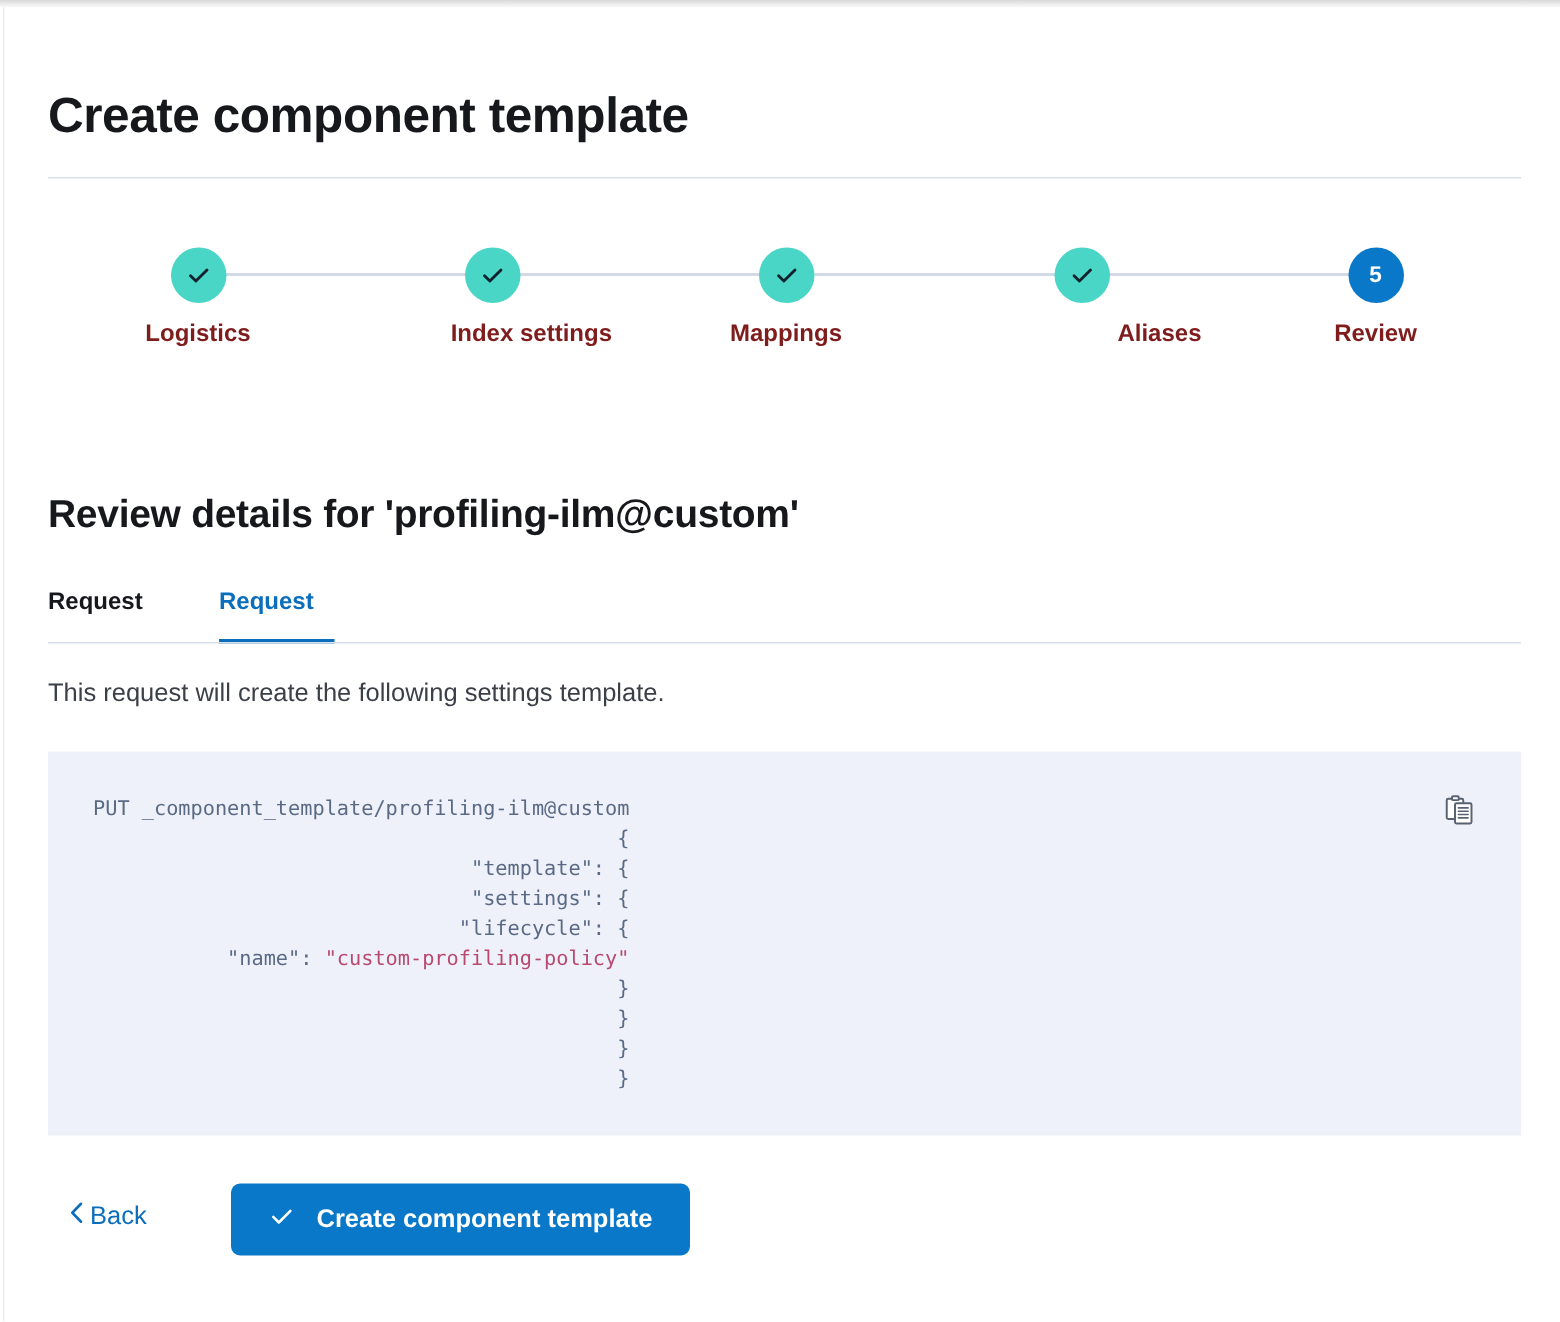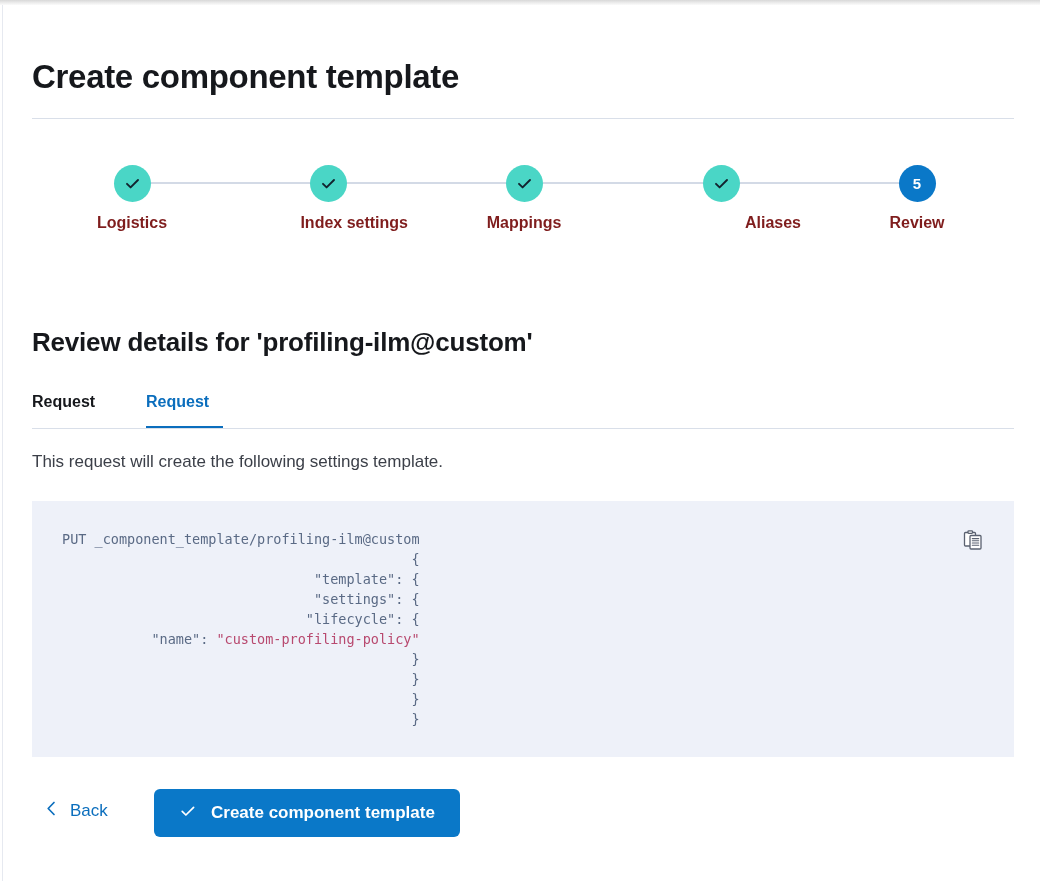--- a/index.html
+++ b/index.html
@@ -207,21 +207,21 @@
     top: 784px;
     width: 982px;
     height: 50px;
   }
   .back-btn {
     position: absolute;
     left: 13px;
     top: 11px;
     display: flex;
     align-items: center;
-    gap: 12px;
+    gap: 2px;
     color: #0b6ebd;
     font-size: 17px;
     font-weight: 400;
     cursor: pointer;
     background: none;
     border: none;
     padding: 0;
     font-family: "Liberation Sans", sans-serif;
   }
   .primary-btn {

